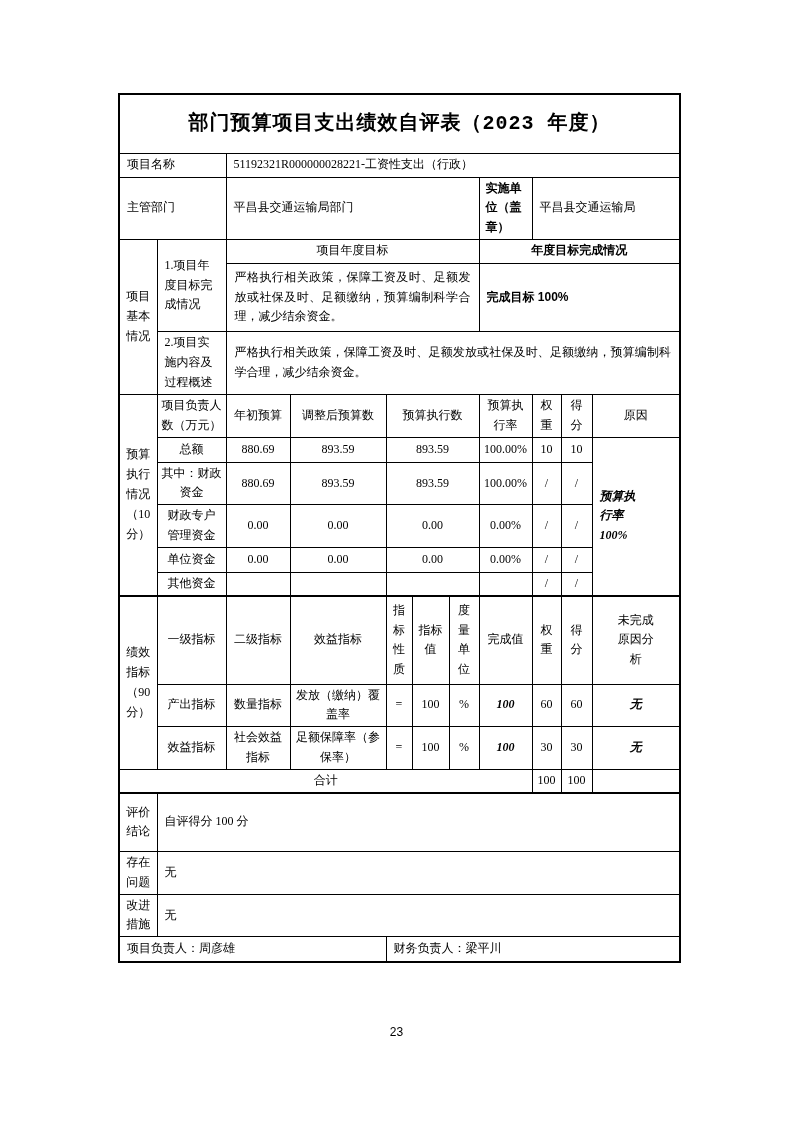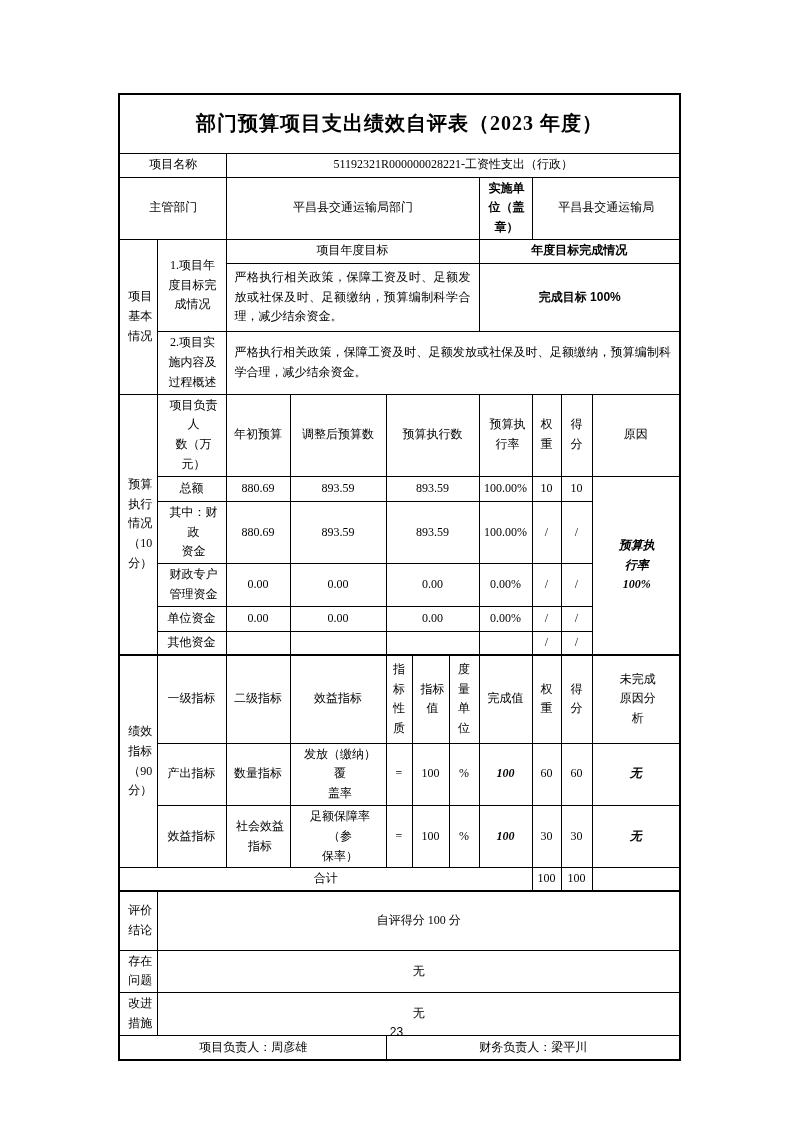--- a/index.html
+++ b/index.html
@@ -21,36 +21,36 @@
   td{
     border:1px solid #000;
     padding:1px 4px;
     text-align:center;
     vertical-align:middle;
     line-height:1.65;
     overflow:hidden;
     word-break:break-all;
   }
   .title-cell{
-    font-family:Liberation Serif, serif;
+    font-family:Liberation Mono, monospace;
     font-weight:bold;
     font-size:20px;
     letter-spacing:1px;
   }
   .bh{ 
     font-family:"Liberation Sans","DejaVu Sans",sans-serif;
     font-weight:bold;
   }
   .it{ 
     font-style:italic;
     font-weight:bold;
   }
-  .tl{text-align:center;padding-left:7px;padding-right:6px;}
+  .tl{text-align:left;padding-left:7px;padding-right:6px;}
   .tj{text-align:justify;text-align-last:left;margin-left:40px;}
-  .v{white-space:pre-line;padding-left:8px;}
+  .v{white-space:pre-line;}
   .pad{padding:4px 8px;}
   tr.thick-top td{border-top:2px solid #000;}
   .page-number{
     position:absolute;left:0;right:0;top:1025px;
     text-align:center;
     font-size:12px;
     font-family:"Liberation Sans","DejaVu Sans",sans-serif;
   }
 </style>
 </head>

